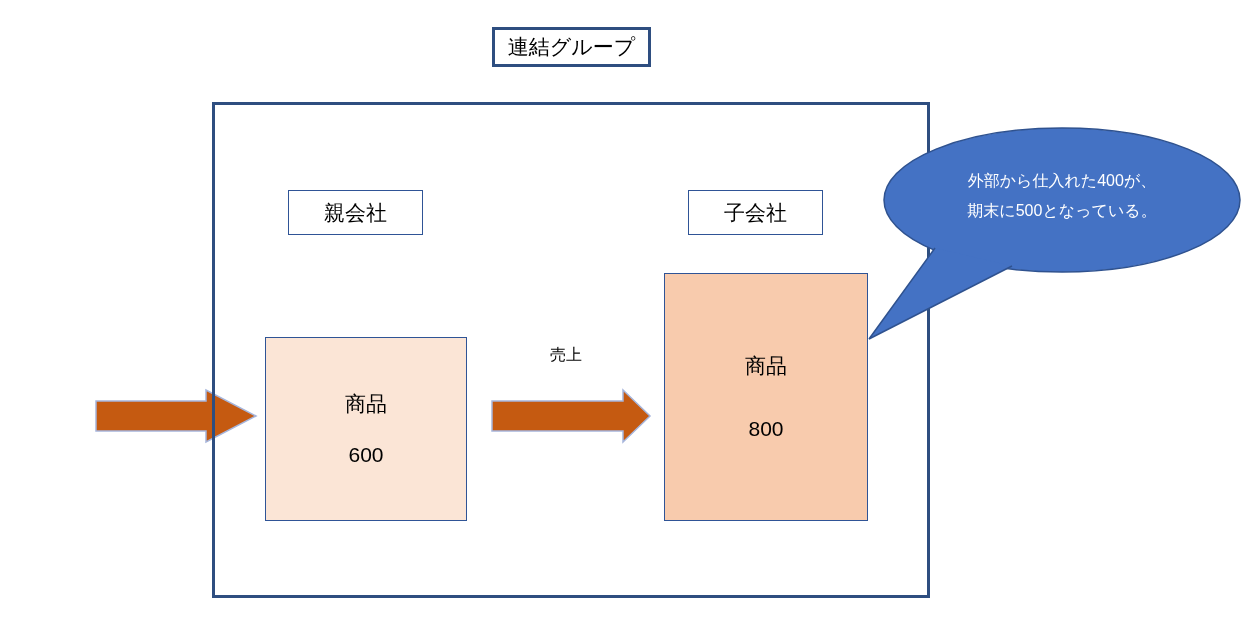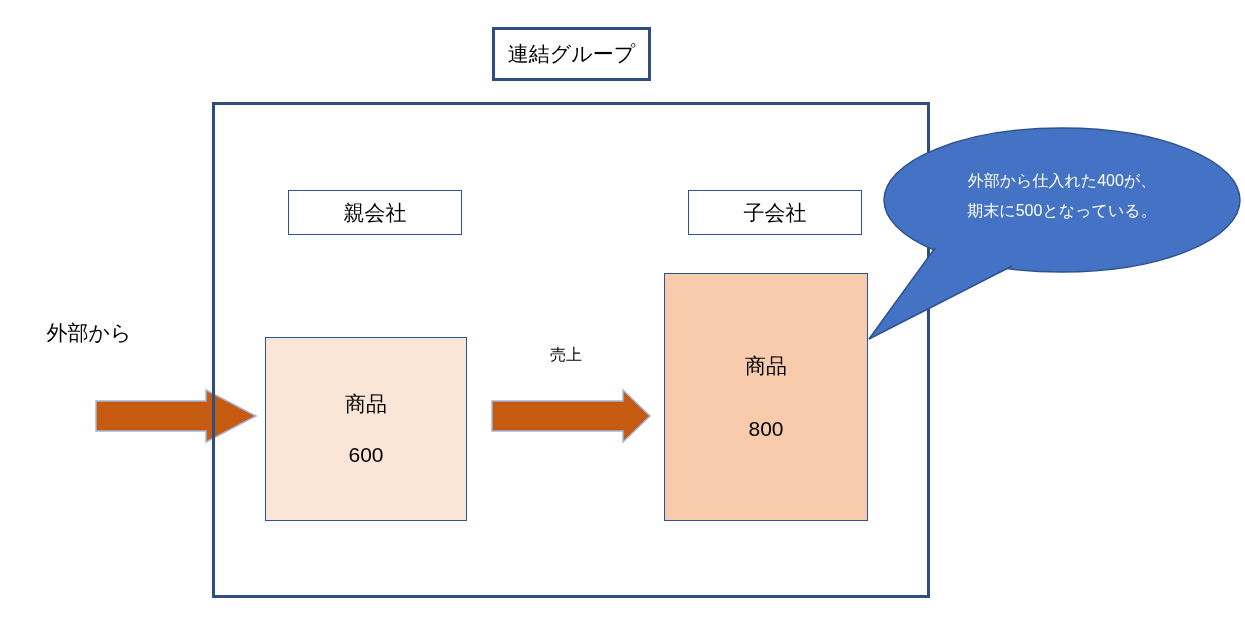--- a/index.html
+++ b/index.html
@@ -13,32 +13,32 @@
     --goods-dark:#F8CBAD;
     --text-black:#000000;
     --bubble-text:#FFFFFF;
   }
   *{margin:0;padding:0;box-sizing:border-box;}
   html,body{background:#ffffff;}
   body{font-family:"Liberation Sans","DejaVu Sans",sans-serif;color:var(--text-black);}
   .canvas{position:relative;width:1245px;height:620px;background:#ffffff;overflow:hidden;}
 
   .title-box{
-    position:absolute;left:492px;top:27px;width:159px;height:54px;
+    position:absolute;left:492px;top:27px;width:159px;height:40px;
     border:3px solid var(--border-blue);background:#ffffff;
     display:flex;align-items:center;justify-content:center;
     font-size:21px;z-index:2;
   }
   .group-rect{
     position:absolute;left:212px;top:102px;width:718px;height:496px;
     border:3px solid var(--border-blue);background:transparent;
     z-index:2;pointer-events:none;
   }
   .label-box{
-    position:absolute;top:190px;width:174px;height:45px;
+    position:absolute;top:190px;width:135px;height:45px;
     border:1.5px solid var(--box-border-blue);background:#ffffff;
     display:flex;align-items:center;justify-content:center;
     font-size:21px;z-index:1;
   }
   .label-box.parent{left:288px;}
   .label-box.sub{left:688px;}
 
   .goods-box{
     position:absolute;border:1.5px solid var(--box-border-blue);
     display:flex;flex-direction:column;align-items:center;justify-content:center;
@@ -98,21 +98,20 @@
   <div class="goods-box parent-goods">
     <div>商品</div>
     <div>600</div>
   </div>
   <div class="goods-box sub-goods">
     <div>商品</div>
     <div>800</div>
   </div>
 
   <div class="external-note">
-    <div>外部から</div>
   </div>
 
   <div class="sales-label">売上</div>
 
   <svg class="bubble-svg" width="385" height="220" viewBox="0 0 385 220">
     <ellipse class="bubble-fill" cx="202" cy="76" rx="178" ry="72"></ellipse>
     <path class="bubble-fill" d="M 75 124 L 9 215 L 152 142"></path>
   </svg>
   <div class="bubble-text">
     <div>外部から仕入れた400が、</div>

